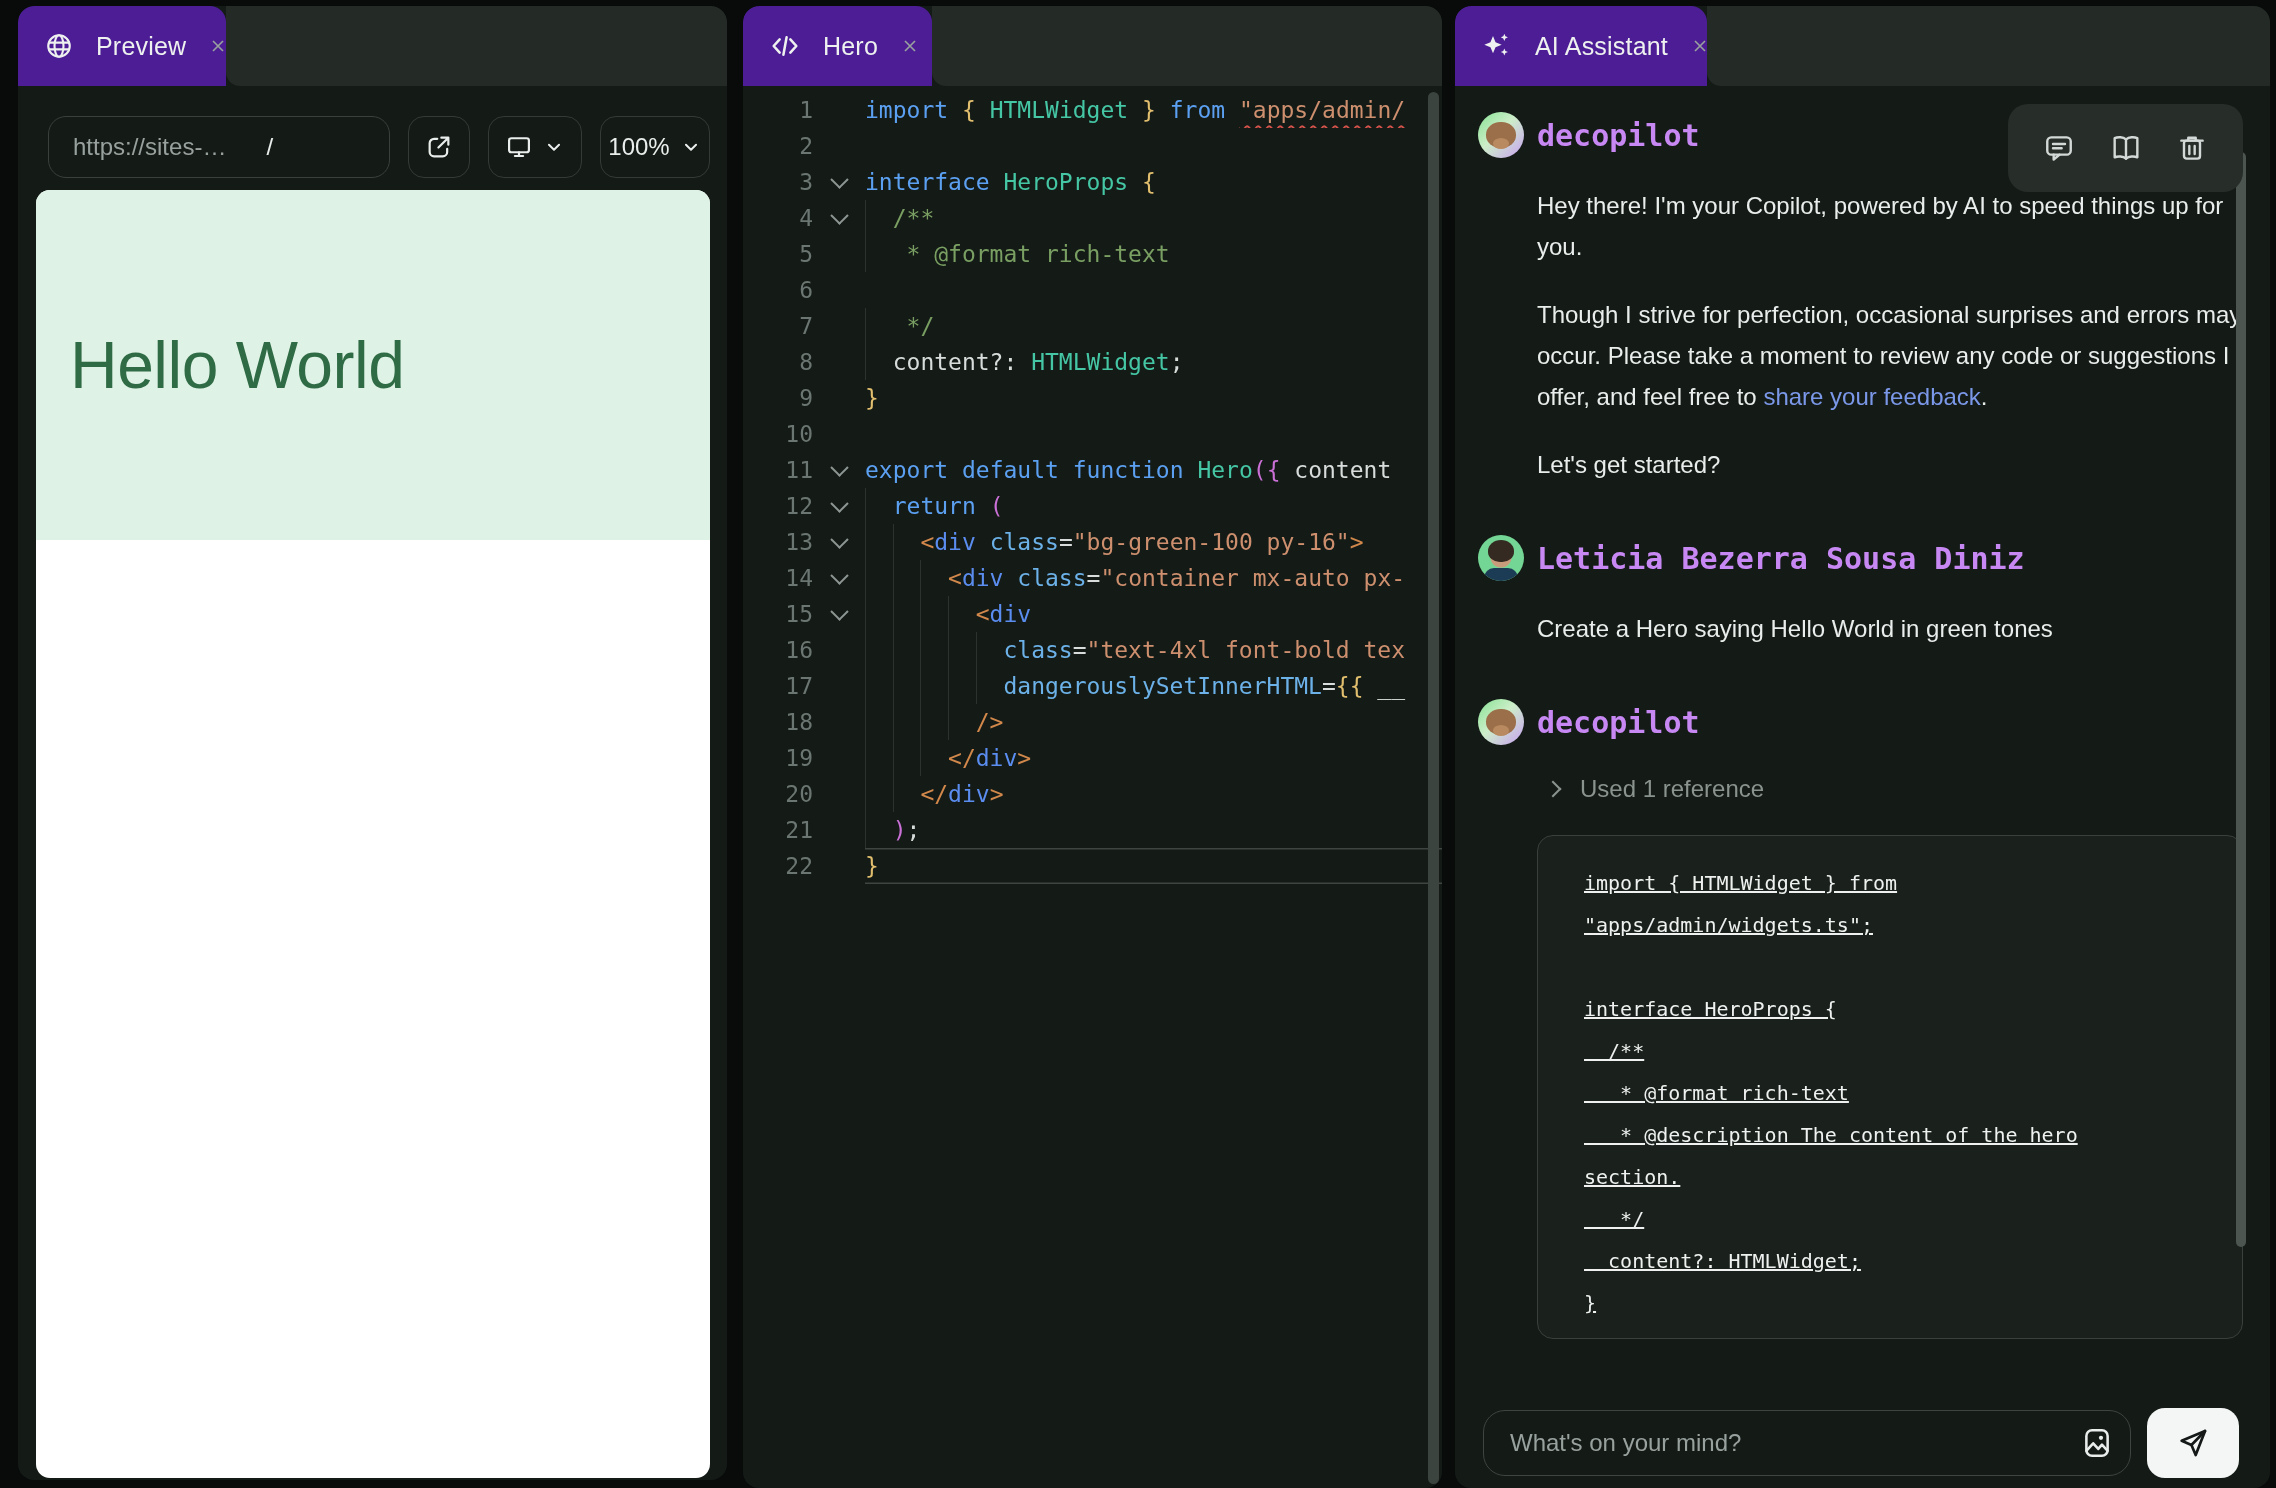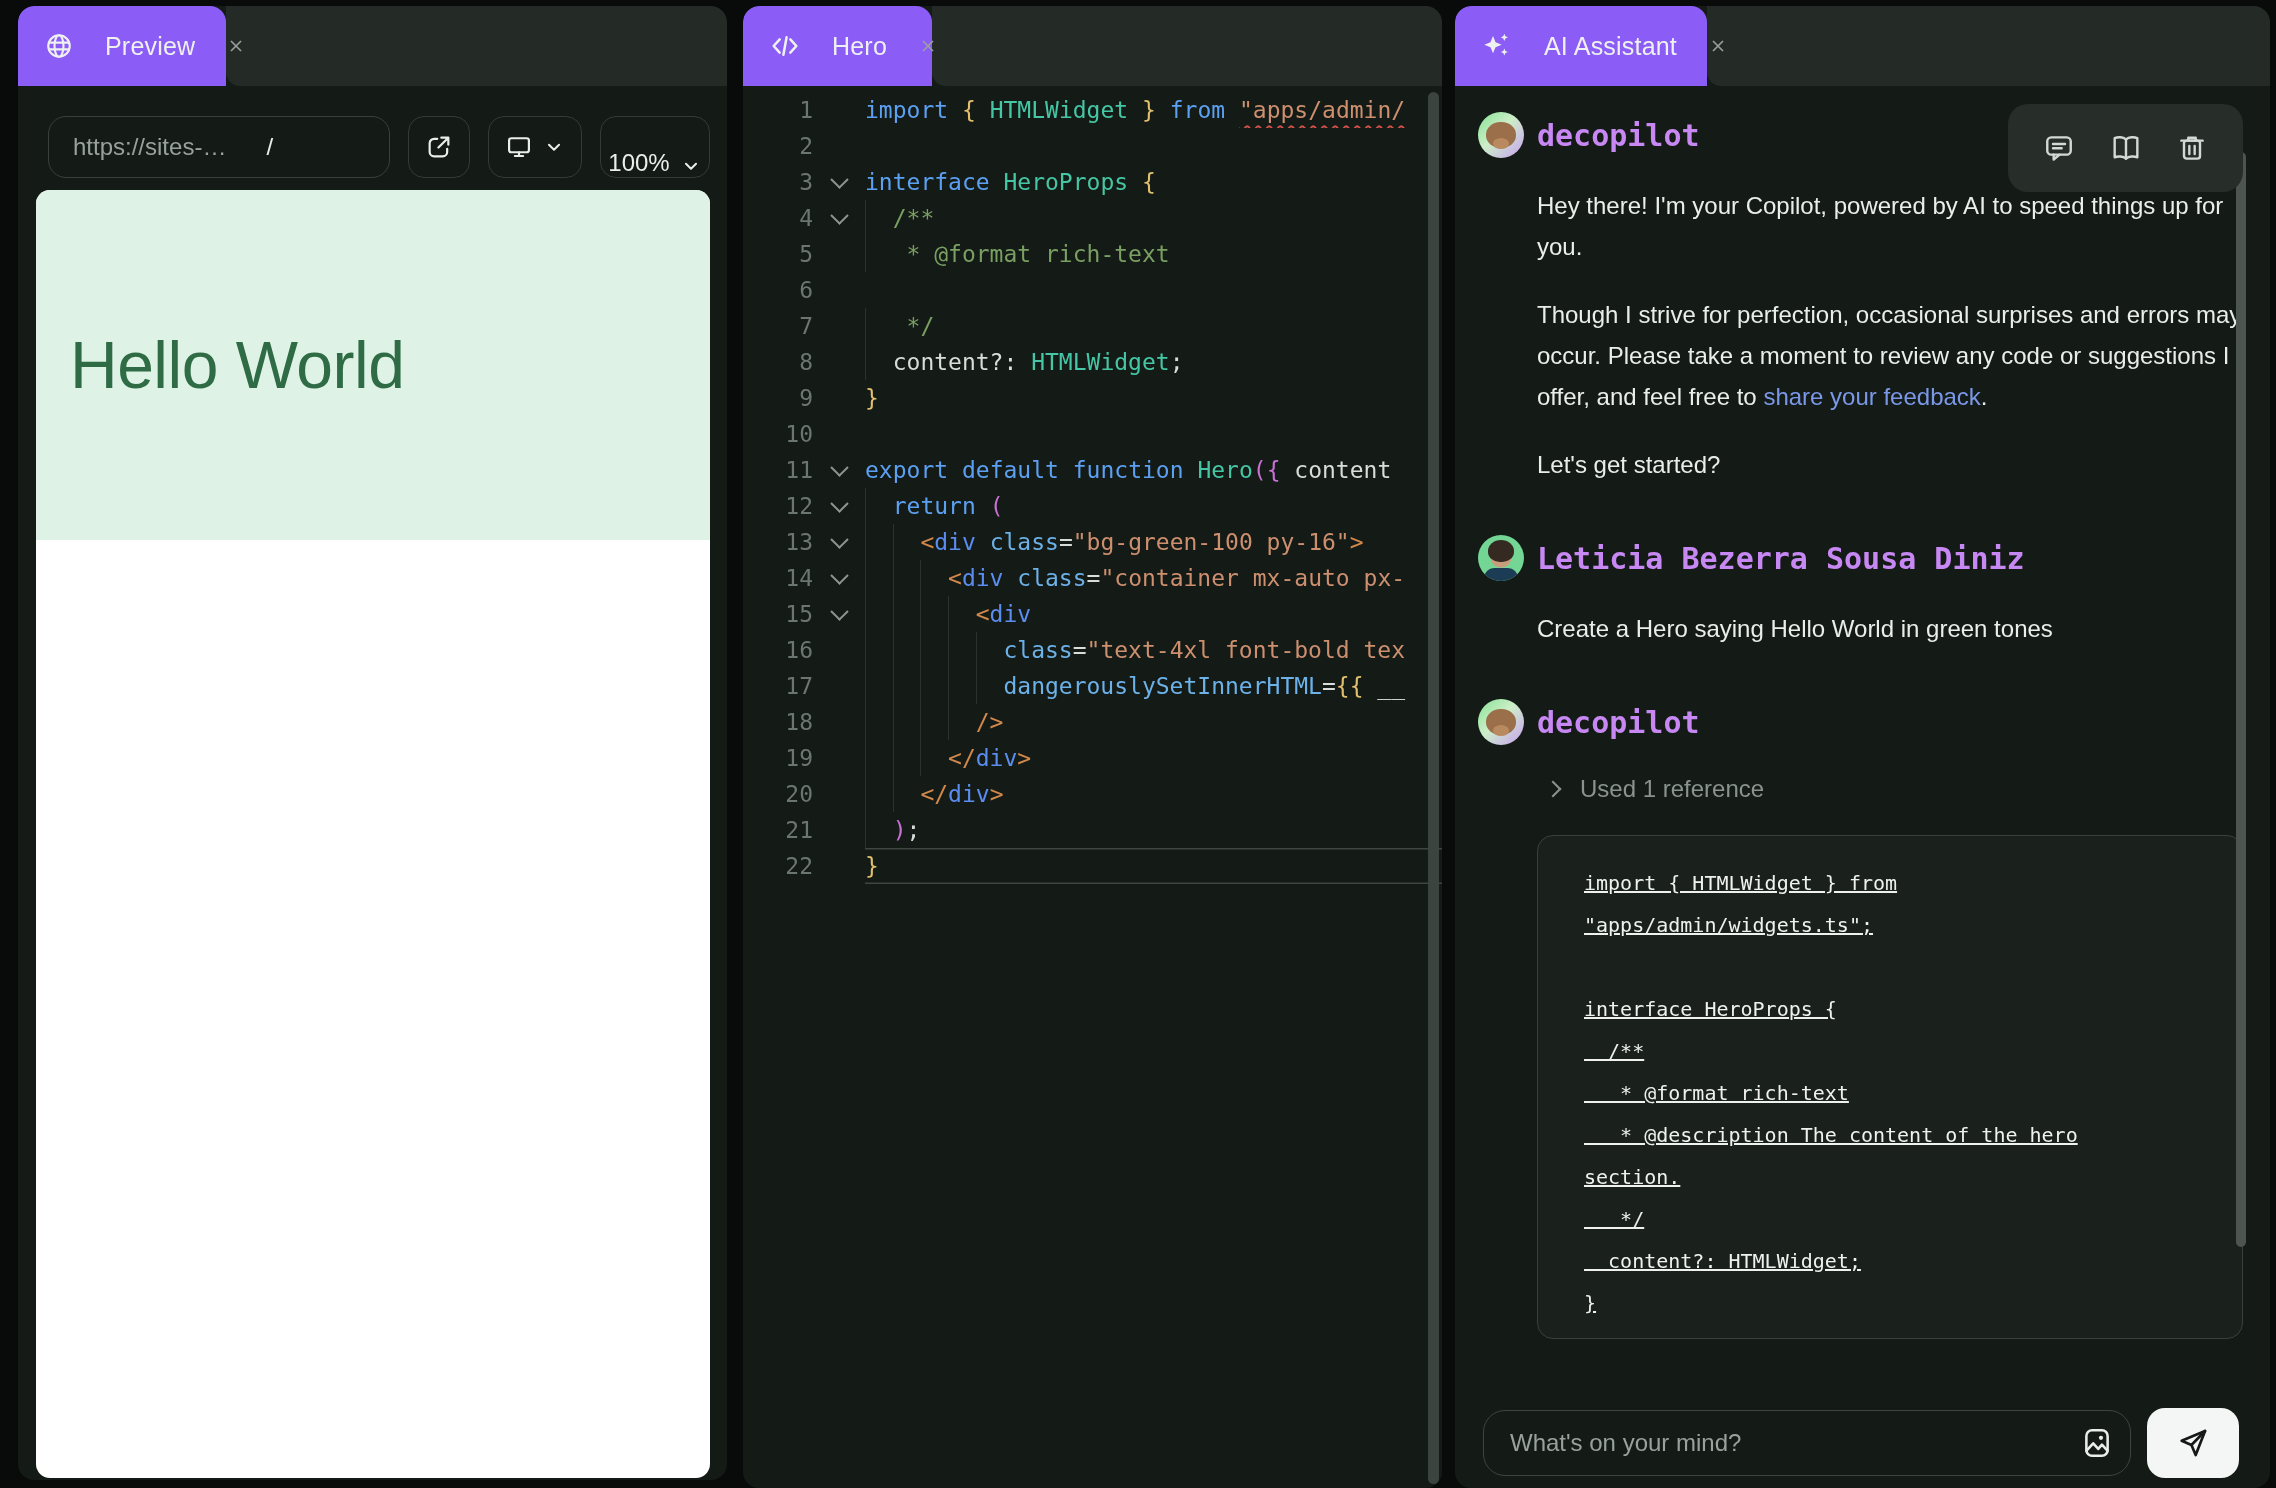--- a/index.html
+++ b/index.html
@@ -12,42 +12,42 @@
   #panel-preview { left:18px; top:6px; width:709px; height:1474px; }
   #panel-code    { left:743px; top:6px; width:699px; height:1482px; }
   #panel-chat    { left:1455px; top:6px; width:815px; height:1482px; }
 
   .tabstrip { position:absolute; top:0; right:0; height:80px; background:#242b27;
               border-radius:0 16px 0 14px; }
   #panel-preview .tabstrip { left:208px; }
   #panel-code    .tabstrip { left:189px; }
   #panel-chat    .tabstrip { left:252px; }
 
-  .tab { position:absolute; top:0; left:0; height:80px; background:#8b5cf6;
+  .tab { position:absolute; top:0; left:0; height:80px; background:#4c1d95;
          border-radius:16px 16px 0 0; display:flex; align-items:center;
-         padding:0 20px 0 26px; gap:31px; }
+         padding:0 20px 0 26px; gap:22px; }
   #panel-preview .tab { width:208px; }
   #panel-code    .tab { width:189px; }
   #panel-chat    .tab { width:252px; }
   .tab-label { color:#eef1ef; font-size:25px; font-weight:500; letter-spacing:.2px; white-space:nowrap; }
   .tab-close { display:flex; align-items:center; }
   .icon { display:flex; align-items:center; justify-content:center; flex:none; }
   svg { display:block; }
 
   
   .urlbar { position:absolute; left:30px; top:110px; width:342px; height:62px;
             border:1.5px solid #3a413d; border-radius:18px; display:flex;
             align-items:center; padding:0 24px; }
   .url-text { color:#99a19e; font-size:24px; }
   .url-path { color:#e9edeb; font-size:24px; margin-left:40px; }
   .pv-btn { position:absolute; top:110px; height:62px; border:1.5px solid #343b37;
             border-radius:16px; display:flex; align-items:center; justify-content:center; gap:10px; }
   #btn-external { left:390px; width:62px; }
   #btn-device   { left:470px; width:94px; }
-  #btn-zoom     { left:582px; width:110px;align-items:flex-end; }
+  #btn-zoom     { left:582px; width:110px; }
   .zoom-value { color:#e9edeb; font-size:24px; font-weight:500; }
 
   .preview-card { position:absolute; left:18px; top:184px; width:674px; height:1288px;
                   background:#ffffff; border-radius:14px; overflow:hidden; }
   .hero-green { height:350px; background:#def3e6; display:flex; align-items:center;
                 padding-left:34px; }
   .hero-title { color:#2f6b44; font-size:66px; font-weight:500; letter-spacing:-.5px; }
 
   
   #editor { position:absolute; left:0; top:80px; right:0; bottom:0; padding-top:6px;

